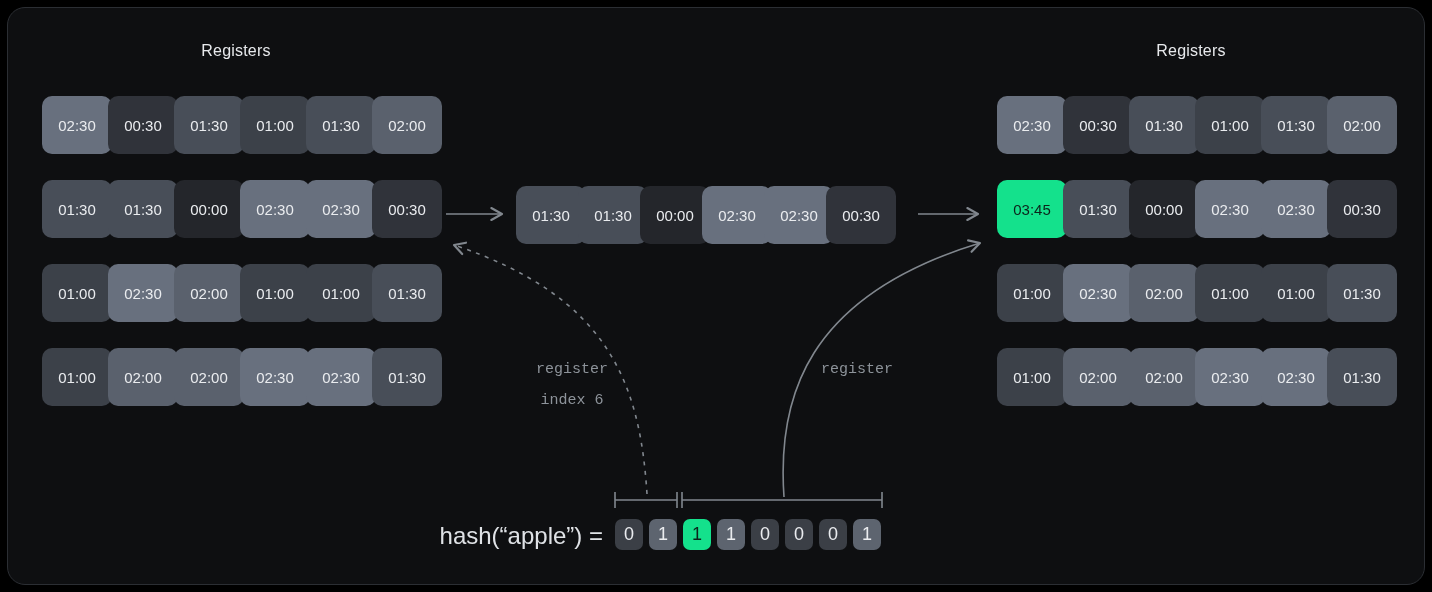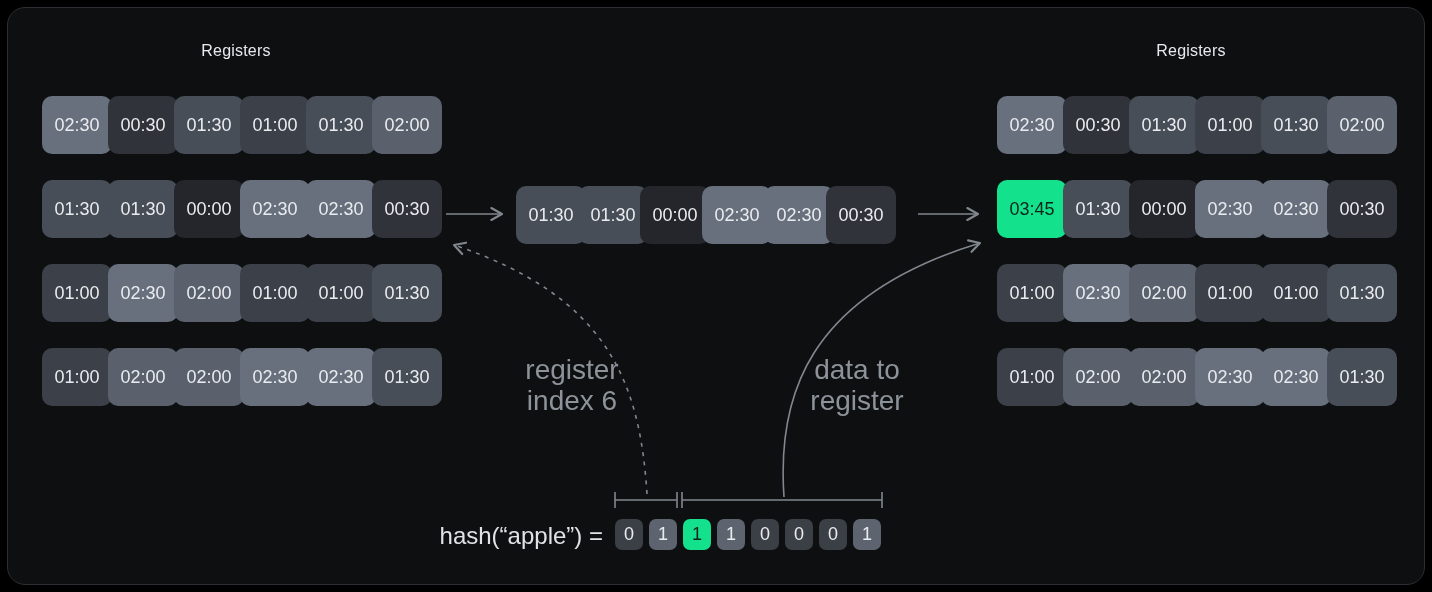--- a/index.html
+++ b/index.html
@@ -55,31 +55,32 @@
     grid-auto-rows: 58px;
     column-gap: 4px;
   }
   .cell {
     width: 70px;
     height: 58px;
     border-radius: 10px;
     display: flex;
     align-items: center;
     justify-content: center;
-    font-size: 18px;
+    font-size: 15px;
     color: var(--cell-text, #eaecef);
   }
   .annotation {
     position: absolute;
     top: 354px;
     width: 180px;
     text-align: center;
-    font-size: 28px;
+    font-size: 15px;
     line-height: 31px;
     color: var(--annotation-text, #8d939a);
+    font-family: Liberation Mono, monospace;
   }
   #ann-register-index   { left: 482px; }
   #ann-data-aggregate   { left: 767px; }
   .hash-label {
     position: absolute;
     left: 395px;
     top: 520px;
     width: 208px;
     text-align: right;
     font-size: 24px;
@@ -187,21 +188,20 @@
       <div class="cell" style="background: rgb(104, 112, 126);">02:30</div>
       <div class="cell" style="background: rgb(104, 112, 126);">02:30</div>
       <div class="cell" style="background: rgb(72, 78, 88);">01:30</div>
     </div>
 
   <div class="annotation" id="ann-register-index">
     <div>register</div>
     <div>index 6</div>
   </div>
   <div class="annotation" id="ann-data-aggregate">
-    <div>data to</div>
     <div>register</div>
   </div>
 
   <div class="hash-label">hash(“apple”) =</div>
   <div class="bit-row" id="bit-row">
       <div class="bit" style="background: rgb(59, 63, 70);">0</div>
       <div class="bit" style="background: rgb(93, 100, 111);">1</div>
       <div class="bit" style="background: rgb(20, 225, 140); color: rgb(12, 36, 27);">1</div>
       <div class="bit" style="background: rgb(93, 100, 111);">1</div>
       <div class="bit" style="background: rgb(59, 63, 70);">0</div>

